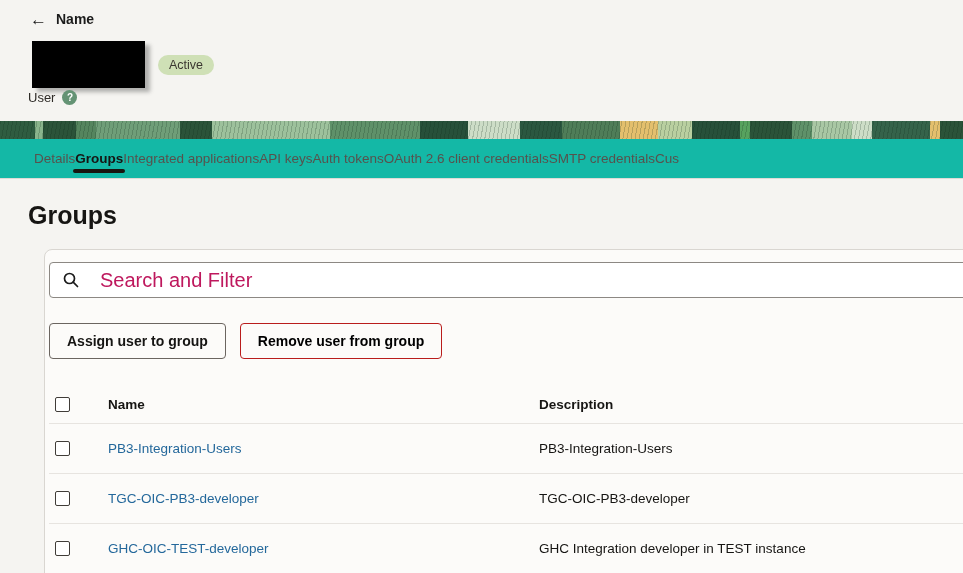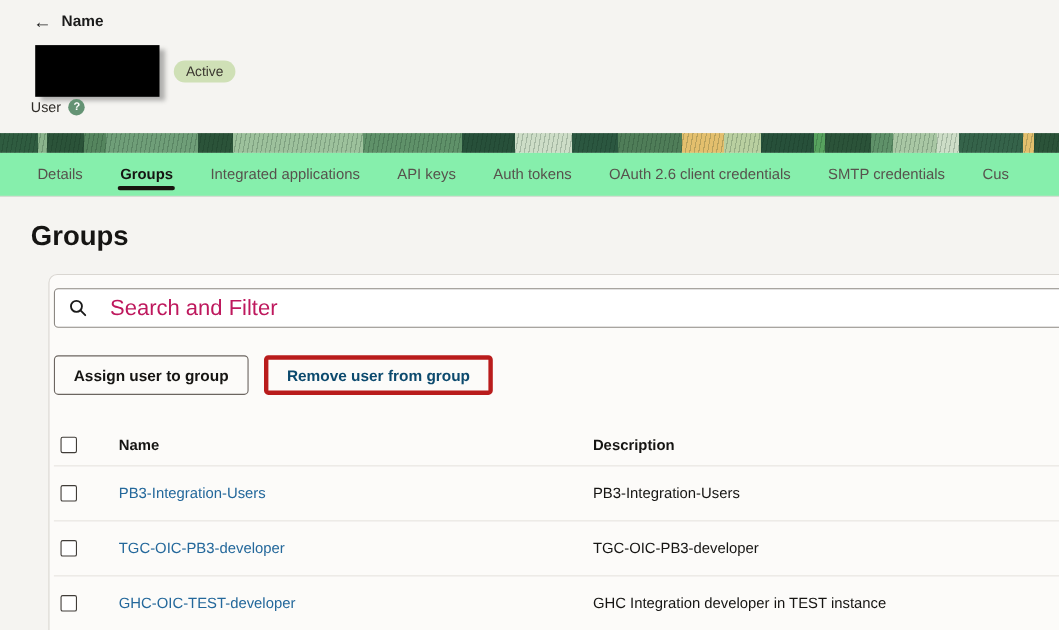--- a/index.html
+++ b/index.html
@@ -48,22 +48,22 @@
         #2f5c40 0 35px, #8ab48c 35px 43px, #2b5339 43px 76px, #55855e 76px 96px,
         #6f9e78 96px 180px, #2b5339 180px 212px, #9dc19c 212px 330px, #5f9169 330px 420px,
         #27503a 420px 468px, #cdddc7 468px 520px, #2b5740 520px 562px, #4f7d58 562px 620px,
         #e3bf6d 620px 658px, #b9cfa0 658px 692px, #27503a 692px 740px, #57a25e 740px 750px,
         #2b5339 750px 792px, #5f9169 792px 812px, #a9c7a4 812px 852px, #cdddc7 852px 872px,
         #35634a 872px 930px, #e3bf6d 930px 940px, #2b5339 940px 963px);
   }
 
   
   .tab-bar {
-    height:40px; background:#86efac; border-bottom:1px solid #dedbd6;
-    display:flex; align-items:stretch; gap:34px; padding-left:34px;
+    height:40px; background:#14b8a6; border-bottom:1px solid #dedbd6;
+    display:flex; align-items:stretch; padding-left:34px;
     white-space:nowrap;
   }
   .tab {
     position:relative; display:flex; align-items:center;
     font-size:13.5px; color:#57524d; cursor:pointer;
   }
   .tab.active { color:#161513; font-weight:700; }
   .tab.active::after {
     content:""; position:absolute; left:-2px; right:-2px; bottom:5px;
     height:4px; background:#19150f; border-radius:2px;
@@ -84,21 +84,21 @@
   }
   .search-icon-svg { width:16px; height:16px; flex:0 0 auto; }
   .search-placeholder { margin-left:21px; font-size:20px; color:#be185d; }
 
   .button-row { display:flex; gap:14px; margin-top:25px; }
   .btn {
     height:36px; padding:0 17px; border-radius:4px; background:transparent;
     font-family:inherit; font-size:14px; font-weight:600; cursor:pointer;
   }
   .btn.primary-outline { border:1px solid #6b6560; color:#161513; }
-  .btn.disabled { border:4px solid #b91c1c; color:#0c4a6e; cursor:default; }
+  .btn.disabled { border:1px solid #b91c1c; color:#000000; cursor:default; }
 
   
   .table { margin-top:27px; width:100%; }
   .t-row { display:flex; align-items:center; border-bottom:1px solid #e7e4e0; }
   .t-head { height:38px; font-weight:700; font-size:13.5px; }
   .t-body-row { height:50px; font-size:13.5px; }
   .col-check { width:59px; padding-left:6px; display:flex; align-items:center; }
   .col-name { width:431px; }
   .col-desc { flex:1; }
   .checkbox {

